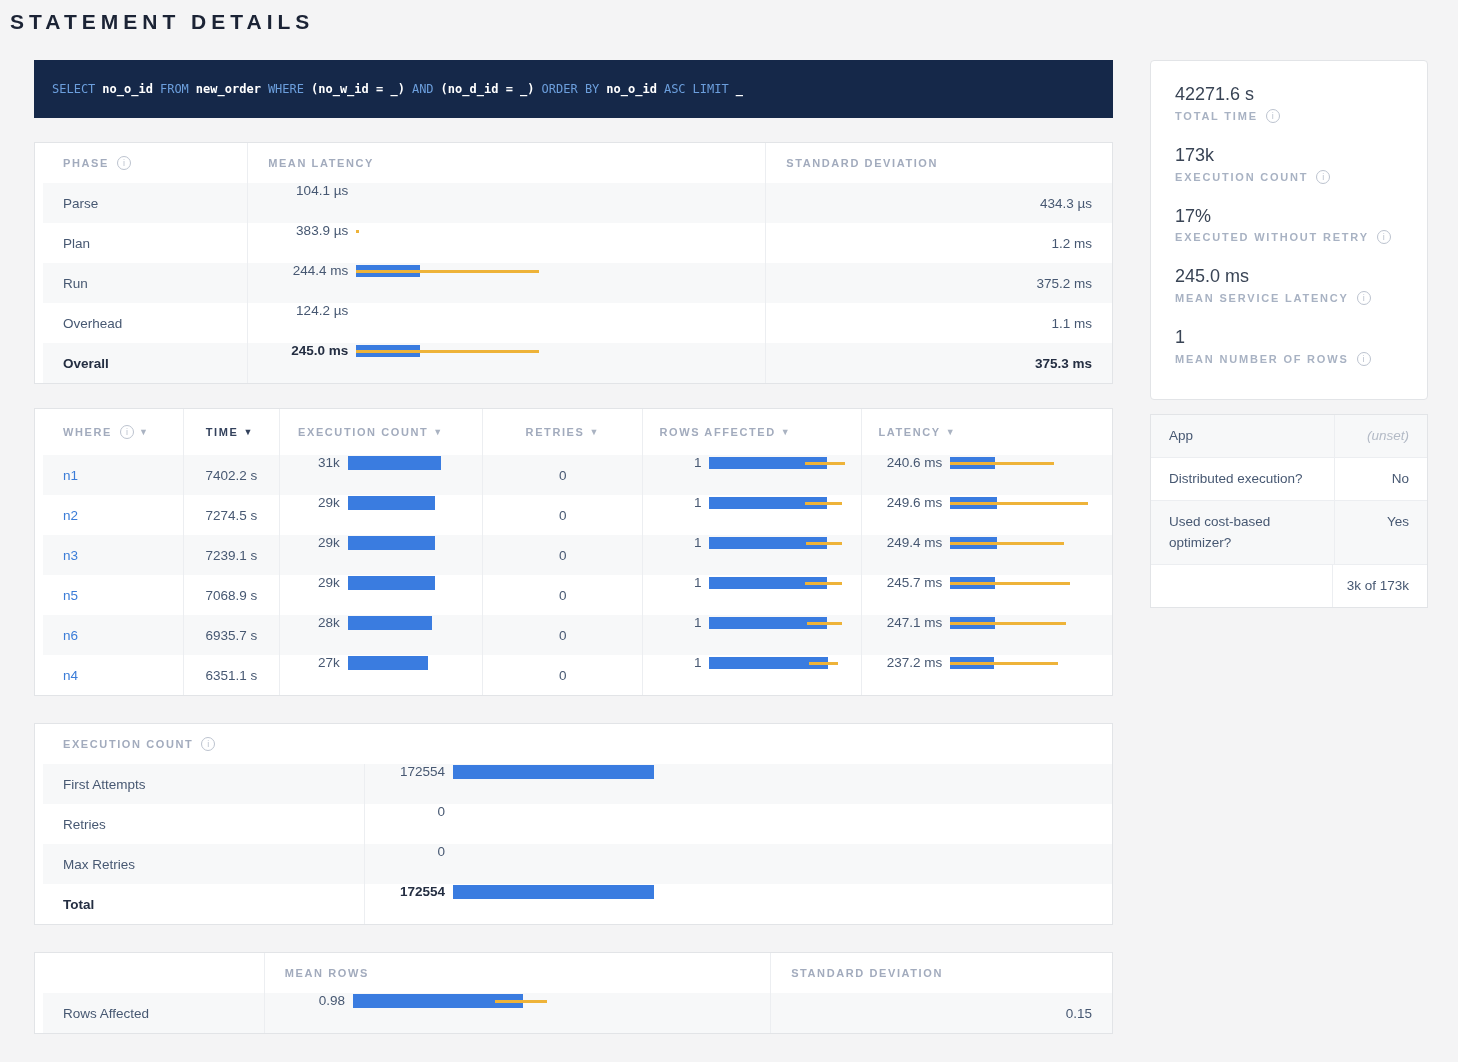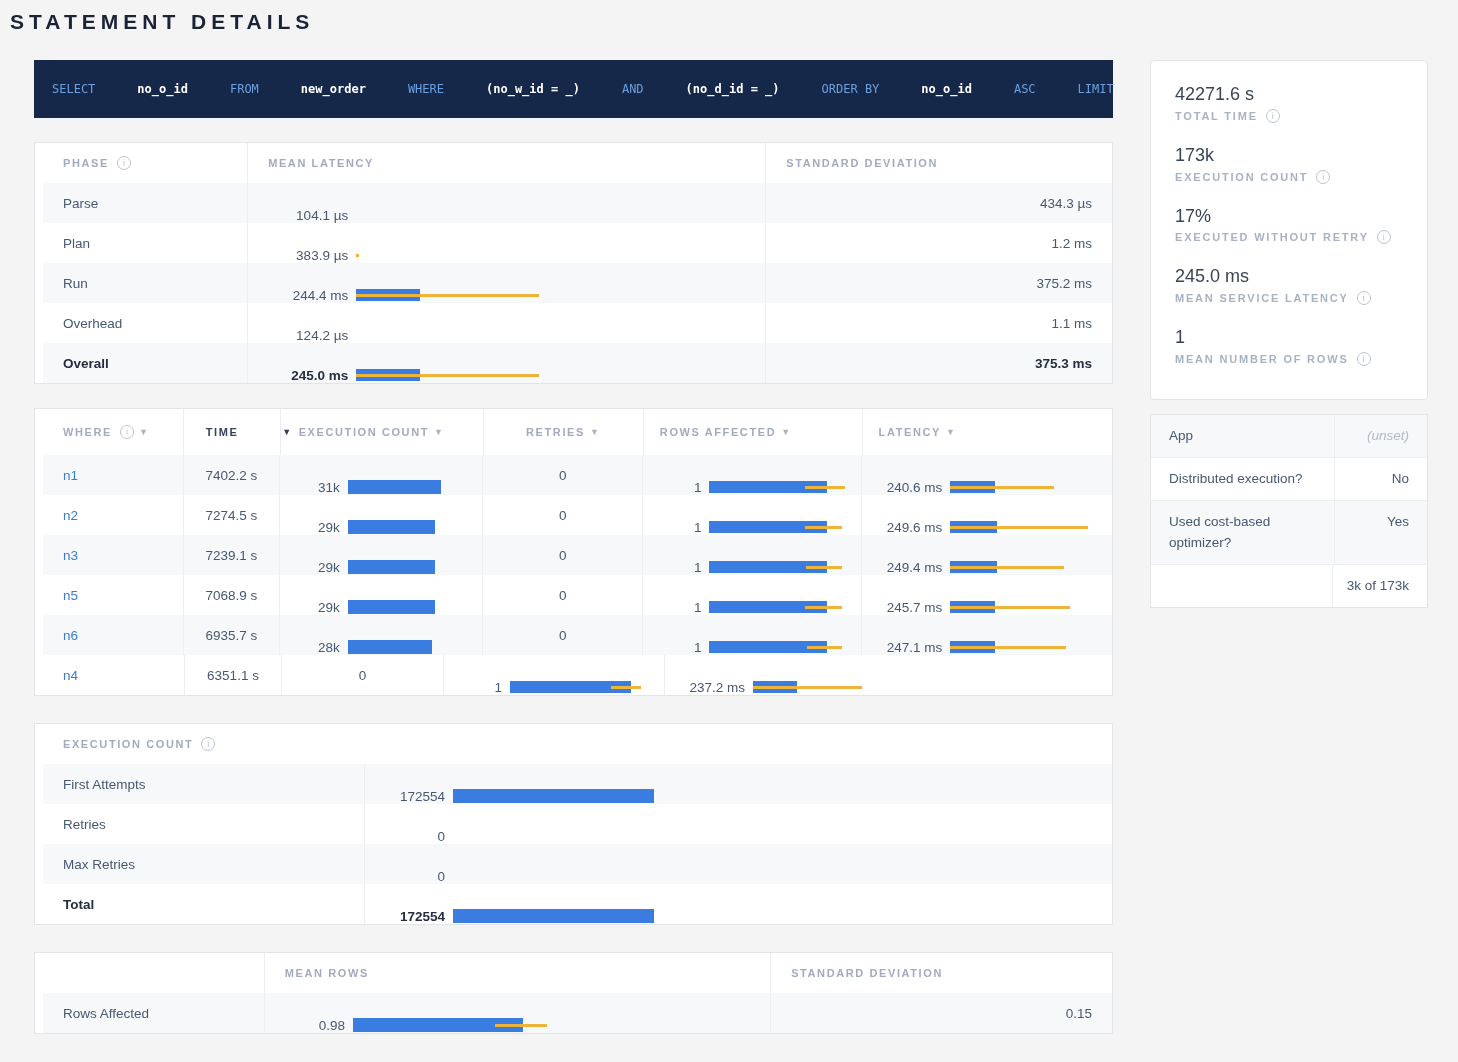--- a/index.html
+++ b/index.html
@@ -12,50 +12,50 @@
   body{margin:0;width:1458px;height:1062px;background:var(--bg);
        font-family:"Liberation Sans",sans-serif;color:var(--txt);overflow:hidden;}
   h1{margin:10px 0 0 10px;font-size:21px;font-weight:700;letter-spacing:5px;color:#1b2335;}
   .content{display:flex;margin:26px 30px 0 34px;gap:37px;align-items:flex-start;}
   .main-col{width:1079px;flex:none;}
   .side-col{width:278px;flex:none;}
 
   
   .sql-box{background:var(--sql-bg);height:58px;display:flex;align-items:center;
            padding:0 18px;font-family:"DejaVu Sans Mono",monospace;font-size:12px;
-           color:#fff;white-space:nowrap;gap:35px;}
+           color:#fff;white-space:nowrap;}
   .sql-box .kw{color:var(--sql-kw);}
   .sql-box .id{color:#ffffff;font-weight:700;}
   .sql-box span{margin-right:7px;}
 
   
   .table{background:var(--card);border:1px solid var(--border);margin-top:24px;padding-left:8px;}
   .thead{display:flex;height:40px;align-items:center;
          font-size:11px;font-weight:700;letter-spacing:1.6px;color:var(--hdr);}
   .trow{display:flex;height:40px;align-items:center;font-size:13.5px;}
   .trow.alt{background:var(--rowalt);}
   .trow.bold{color:var(--txt-dark);font-weight:700;}
   .th,.td{height:100%;display:flex;align-items:center;}
   .bl{border-left:1px solid var(--divider);}
   .pl{padding-left:20px;}
   .right{justify-content:flex-end;padding-right:20px;}
   .center{justify-content:center;}
 
   
-  .barcell{display:flex;align-items:flex-end;width:100%;height:100%;}
+  .barcell{display:flex;align-items:flex-start;width:100%;height:100%;}
   .barnum{text-align:right;flex:none;}
   .barzone{position:relative;flex:1;height:16px;margin:0 12px 0 8px;}
   .bar{position:absolute;left:0;top:2px;height:12px;background:var(--bar-blue);}
   .dev{position:absolute;left:0;top:6.5px;height:3px;background:var(--bar-yellow);z-index:2;}
   .bar-thick{top:1px;height:14px;}
 
   
   .pt-c1{width:206px;}.pt-c2{width:523px;}.pt-c3{width:350px;}
   
-  .nt-c1{width:141px;}.nt-c2{width:97px;gap:39px;}.nt-c3{width:205px;}
+  .nt-c1{width:141px;}.nt-c2{width:97px;}.nt-c3{width:205px;}
   .nt-c4{width:162px;}.nt-c5{width:221px;}.nt-c6{width:253px;}
   .nodes .thead{height:46px;}
   
   .et-c1{width:324px;}.et-c2{width:755px;}
   
   .rt-c1{width:223px;}.rt-c2{width:511px;}.rt-c3{width:345px;}
 
   a.node-link{color:var(--link);text-decoration:none;cursor:pointer;}
   .sort-arrow{font-size:9px;margin-left:5px;color:#aab3c2;}
   .th.active{color:#33415c;}
@@ -373,20 +373,28 @@
                 <span class="dev" style="width: 77%;"></span>
               </span>
             </div>
           </div>
       </div>
       <div class="trow">
         <div class="td nt-c1 pl">
             <a class="node-link">n4</a>
           </div>
         <div class="td nt-c2 bl center">6351.1 s</div>
+        <div class="td nt-c3 bl" style="padding-left:16px">
+            <div class="barcell">
+              <span class="barnum" style="width:44px">27k</span>
+              <span class="barzone">
+                <span class="bar bar-thick" style="width: 66%;"></span>
+              </span>
+            </div>
+          </div>
         <div class="td nt-c4 bl center">0</div>
         <div class="td nt-c5 bl" style="padding-left:14px">
             <div class="barcell">
               <span class="barnum" style="width:44px">1</span>
               <span class="barzone">
                 <span class="bar" style="width: 85%;"></span>
                 <span class="dev" style="width: 21%; left: 71%;"></span>
               </span>
             </div>
           </div>

